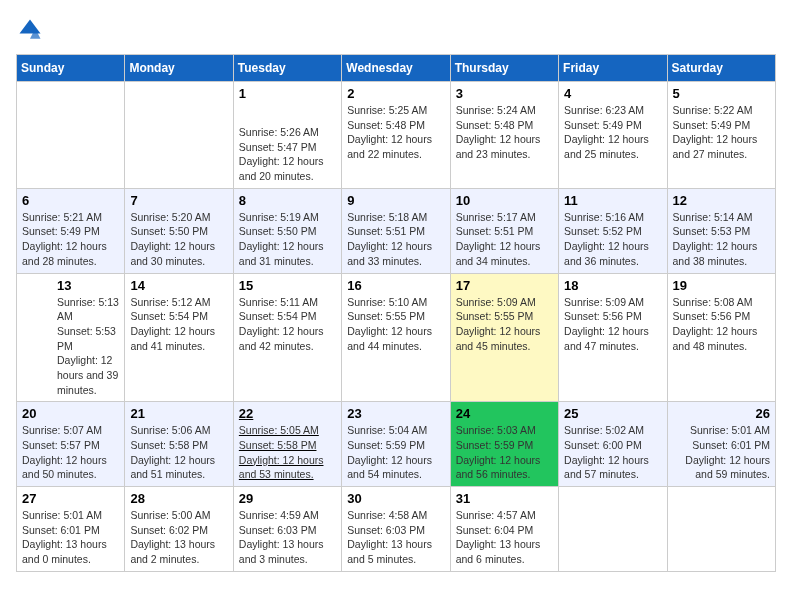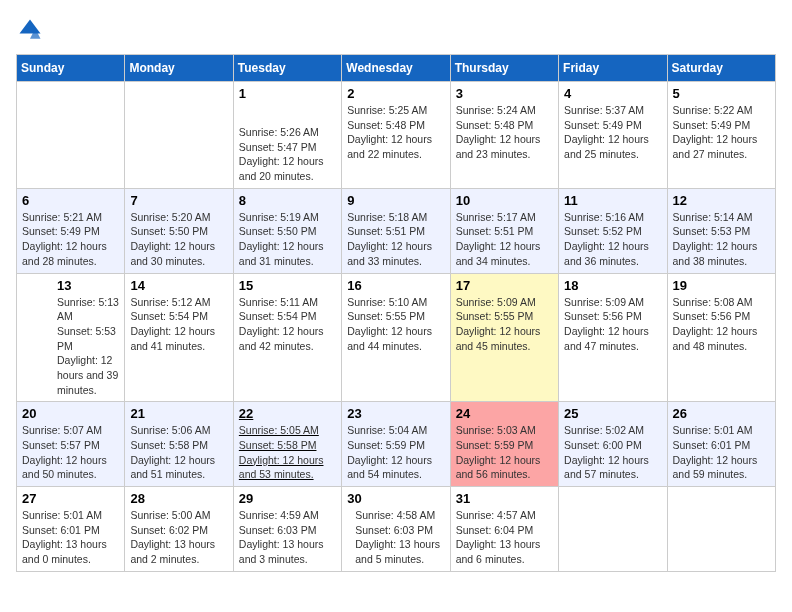--- a/index.html
+++ b/index.html
@@ -131,21 +131,21 @@
 Daylight: 12 hours and 22 minutes.</div>
         </td>
         <td style="background-color: rgb(255, 255, 255);">
           <span class="day-num">3</span>
           <div class="day-info" style="white-space: pre-line;">Sunrise: 5:24 AM
 Sunset: 5:48 PM
 Daylight: 12 hours and 23 minutes.</div>
         </td>
         <td style="background-color: rgb(255, 255, 255);">
           <span class="day-num">4</span>
-          <div class="day-info" style="white-space: pre-line;">Sunrise: 5:37 AM
+          <div class="day-info" style="white-space: pre-line;">Sunrise: 6:23 AM
 Sunset: 5:49 PM
 Daylight: 12 hours and 25 minutes.</div>
         </td>
         <td style="background-color: rgb(255, 255, 255);">
           <span class="day-num">5</span>
           <div class="day-info" style="white-space: pre-line;">Sunrise: 5:22 AM
 Sunset: 5:49 PM
 Daylight: 12 hours and 27 minutes.</div>
         </td>
       </tr>
@@ -255,33 +255,33 @@
           <div class="day-info" style="white-space: pre-line;">Sunrise: 5:05 AM
 Sunset: 5:58 PM
 Daylight: 12 hours and 53 minutes.</div>
         </td>
         <td style="background-color: rgb(238, 242, 255);">
           <span class="day-num">23</span>
           <div class="day-info" style="white-space: pre-line;">Sunrise: 5:04 AM
 Sunset: 5:59 PM
 Daylight: 12 hours and 54 minutes.</div>
         </td>
-        <td style="background-color: #fca5a5;">
+        <td style="background-color: #22c55e;">
           <span class="day-num">24</span>
           <div class="day-info" style="white-space: pre-line;">Sunrise: 5:03 AM
 Sunset: 5:59 PM
 Daylight: 12 hours and 56 minutes.</div>
         </td>
         <td style="background-color: rgb(238, 242, 255);">
           <span class="day-num">25</span>
           <div class="day-info" style="white-space: pre-line;">Sunrise: 5:02 AM
 Sunset: 6:00 PM
 Daylight: 12 hours and 57 minutes.</div>
         </td>
-        <td style="background-color: rgb(238, 242, 255);">
+        <td style="background-color: rgb(238, 242, 255); text-align: right;">
           <span class="day-num">26</span>
           <div class="day-info" style="white-space: pre-line;">Sunrise: 5:01 AM
 Sunset: 6:01 PM
 Daylight: 12 hours and 59 minutes.</div>
         </td>
       </tr>
       <tr>
         <td style="background-color: rgb(255, 255, 255);">
           <span class="day-num">27</span>
           <div class="day-info" style="white-space: pre-line;">Sunrise: 5:01 AM
@@ -295,21 +295,21 @@
 Daylight: 13 hours and 2 minutes.</div>
         </td>
         <td style="background-color: rgb(255, 255, 255);">
           <span class="day-num">29</span>
           <div class="day-info" style="white-space: pre-line;">Sunrise: 4:59 AM
 Sunset: 6:03 PM
 Daylight: 13 hours and 3 minutes.</div>
         </td>
         <td style="background-color: rgb(255, 255, 255);">
           <span class="day-num">30</span>
-          <div class="day-info" style="white-space: pre-line; margin-left: 8px;">Sunrise: 4:58 AM
+          <div class="day-info" style="white-space: pre-line;">Sunrise: 4:58 AM
 Sunset: 6:03 PM
 Daylight: 13 hours and 5 minutes.</div>
         </td>
         <td style="background-color: rgb(255, 255, 255);">
           <span class="day-num">31</span>
           <div class="day-info" style="white-space: pre-line;">Sunrise: 4:57 AM
 Sunset: 6:04 PM
 Daylight: 13 hours and 6 minutes.</div>
         </td>
         <td class="empty"></td>

